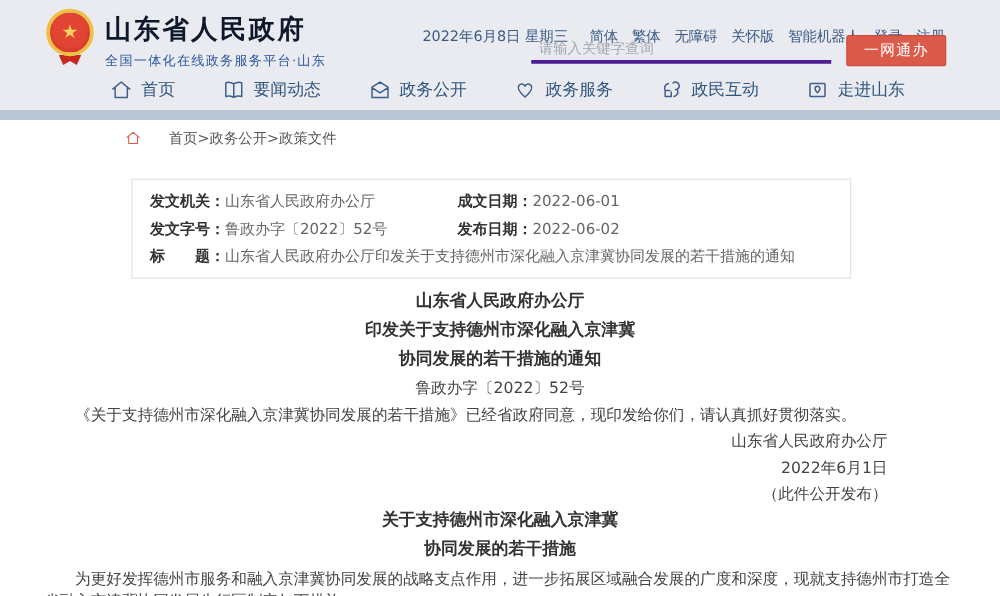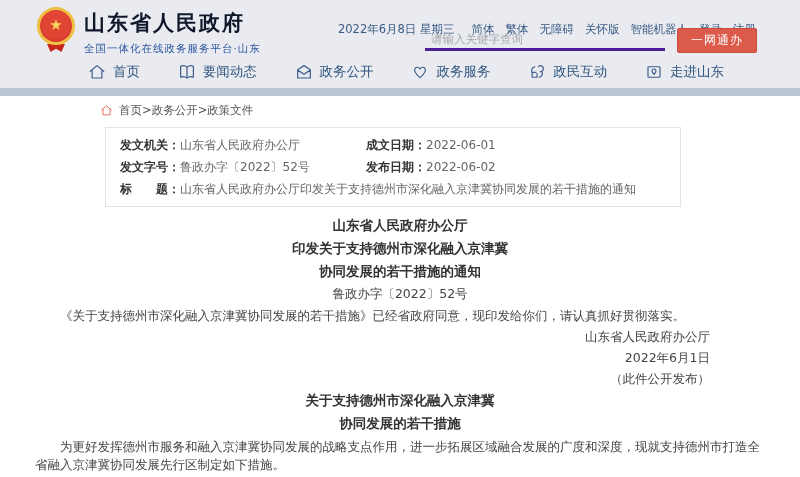--- a/index.html
+++ b/index.html
@@ -34,21 +34,21 @@
     display:flex; justify-content:space-between; align-items:center; }
   .nav-item { display:flex; align-items:flex-end; gap:7px; color:#30567f;
     font-size:13.5px; text-decoration:none; cursor:pointer; }
   .nav-item svg { width:18px; height:18px; stroke:#3f5e8c; fill:none;
     stroke-width:1.6; stroke-linecap:round; stroke-linejoin:round; }
 
   .strip { width:800px; height:8px; background:#bac5d5; }
 
   
   .main { background:#fff; }
-  .breadcrumb { margin:7px 0 9px 100px; display:flex; align-items:center; gap:6px;
+  .breadcrumb { margin:7px 0 25px 100px; display:flex; align-items:center; gap:22px;
     font-size:11.5px; color:#555; }
   .breadcrumb svg { width:13px; height:13px; stroke:#dd5a4a; fill:none;
     stroke-width:1.6; stroke-linecap:round; stroke-linejoin:round; }
 
   .meta-box { margin-left:105px; width:576px; border:1px solid #e4e4e4;
     padding:6px 14px; }
   .meta-row { display:flex; line-height:22px; font-size:12px; }
   .meta-left { flex:1; }
   .meta-right { width:300px; }
   .meta-label { font-weight:bold; color:#333; }

